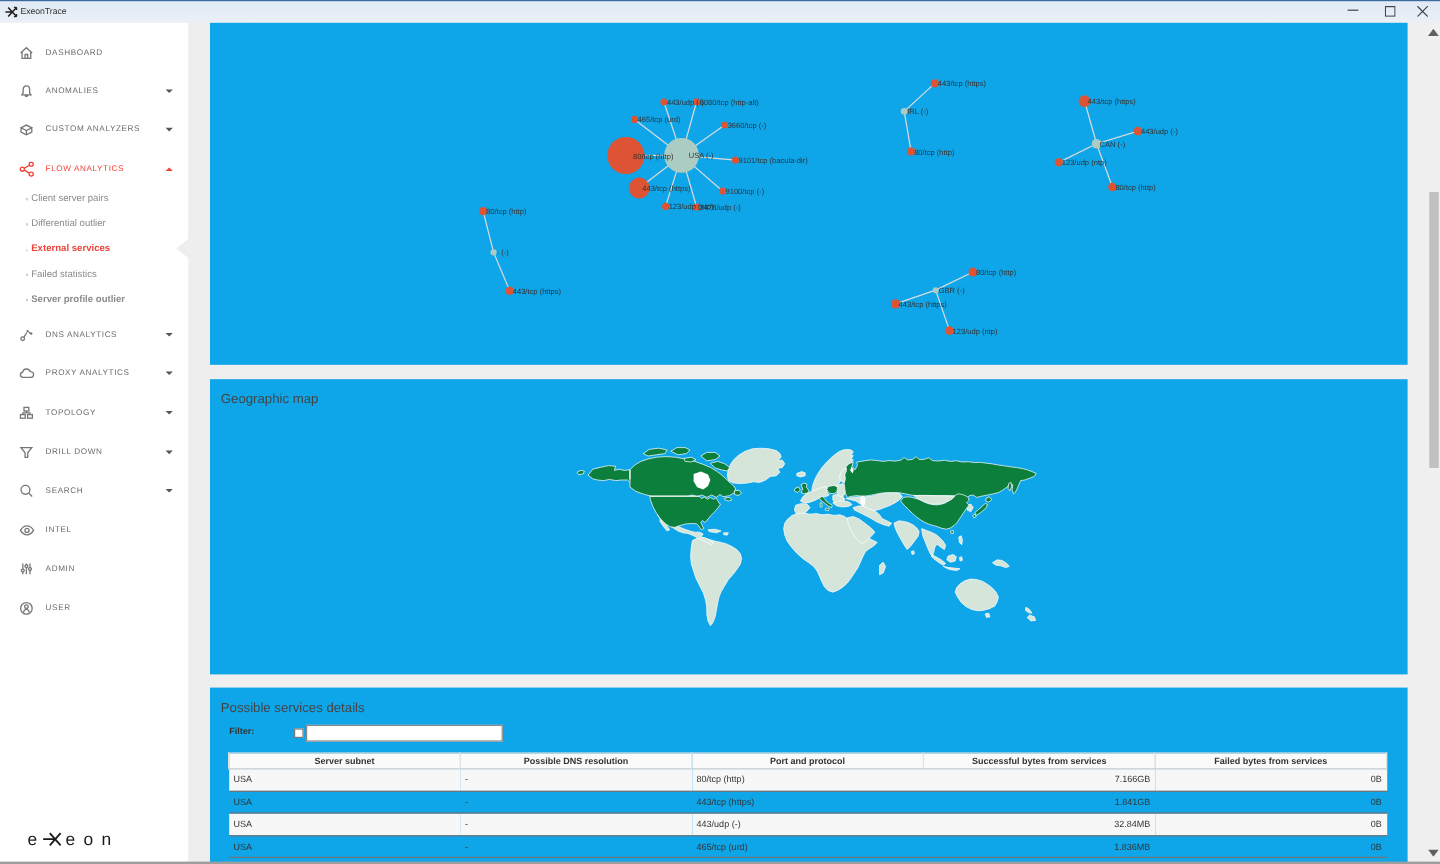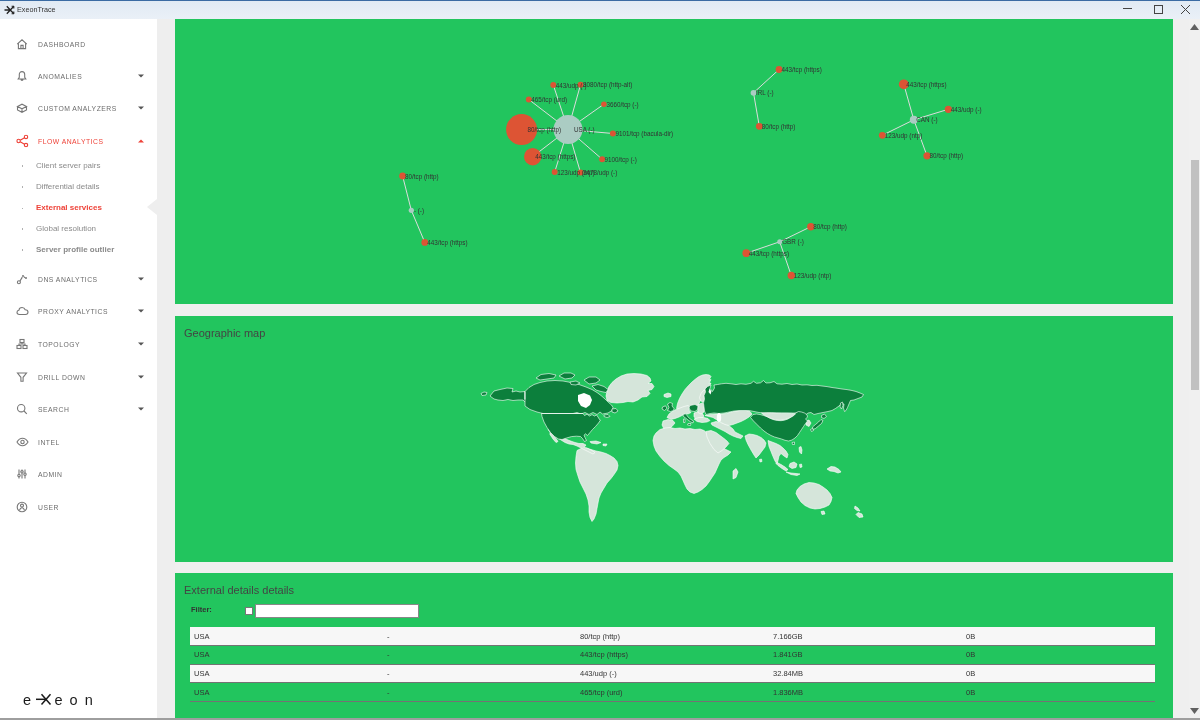--- a/index.html
+++ b/index.html
@@ -19,44 +19,44 @@
 .nav { position:absolute; left:0; width:157px; height:20px; }
 .nav .nicon { position:absolute; left:16px; top:50%; transform:translateY(-50%); }
 .nav .nlabel { position:absolute; left:38px; top:50%; transform:translateY(-50%);
   font-size:6.8px; letter-spacing:0.5px; color:#6b6b6b; white-space:nowrap; }
 .nav .arrow { position:absolute; right:13.5px; top:50%; transform:translateY(-50%);
   width:0; height:0; border-left:3px solid transparent; border-right:3px solid transparent; }
 .arrow.down { border-top:3.8px solid #555; }
 .arrow.up { border-bottom:3.8px solid #ee4238; }
 .sub { position:absolute; left:0; width:157px; height:16px; }
 .sub .dot { position:absolute; left:21.5px; bottom:6px; width:1px; height:1.5px; background:#b0b0b0; }
-.sub .slabel { position:absolute; left:36px; top:50%; transform:translateY(-50%);
+.sub .slabel { position:absolute; left:26px; top:50%; transform:translateY(-50%);
   font-size:8px; color:#8a8a8a; white-space:nowrap; }
 .red { color:#ee4238 !important; }
 #exlogo { position:absolute; left:22px; top:690px; width:120px; height:20px; }
 
-.card { position:absolute; background:#22c55e; }
+.card { position:absolute; background:#0ea5e9; }
 #card-graph { left:175px; top:19px; width:998px; height:285px; }
 #card-map   { left:175px; top:316px; width:998px; height:246px; }
 #card-det   { left:175px; top:573px; width:998px; height:147px; }
 .ctitle { position:absolute; left:9px; top:11px; font-size:11px; color:#444; }
 
 #sbtrack { position:absolute; left:1189px; top:19px; width:11px; height:701px; background:#f0f0f0; }
 #sbthumb { position:absolute; left:1190.5px; top:160px; width:8px; height:230px; background:#c1c1c1; }
 #bottomline { position:absolute; left:0px; top:718px; width:1200px; height:2px; background:#9e9e9e; }
 
 #filterlab { position:absolute; left:191px; top:605px; font-size:7.5px; font-weight:bold; color:#333; }
 #filtercb { position:absolute; left:245px; top:607px; width:8px; height:8px; background:#fff; border:1px solid #777; }
 #filterinput { position:absolute; left:255px; top:604px; width:164px; height:14px; background:#fff; border:1px solid #888; }
 table#dtable { position:absolute; left:190px; top:627px; width:965px; border-collapse:collapse; table-layout:fixed; }
 #dtable th { font-size:7.5px; font-weight:bold; color:#333; height:13px; background:#fafafa;
   border:1px solid #e0e0e0; border-bottom:1px solid #d5d5d5; text-align:center; }
 #dtable td { font-size:7.5px; color:#333; height:18.6px; border-bottom:1px solid #737373; padding:0 4px; }
 #dtable tr.odd td { background:#f7f7f7; }
-#dtable td.r { }
+#dtable td.r { text-align:right; }
 </style>
 </head>
 <body>
 
 <div id="titlebar">
   <svg class="tlogo" width="12" height="12" viewBox="0 0 12 12">
     <path d="M0.5 6 L6 6 M2.8 2.2 L9.8 9.8 M9.8 2.2 L2.8 9.8" stroke="#222" stroke-width="1.3" fill="none"></path>
     <path d="M9.8 2.2 L7.6 2.2 M9.8 2.2 L9.8 4.4 M9.8 9.8 L7.6 9.8 M9.8 9.8 L9.8 7.6" stroke="#222" stroke-width="1.1" fill="none"></path>
   </svg>
   <span class="ttext">ExeonTrace</span>
@@ -102,29 +102,29 @@
   </svg>
   <span class="nlabel red">FLOW ANALYTICS</span>
   <span class="arrow up"></span>
 </div>
 <div class="sub" style="top:156.5px;">
     <span class="dot"></span>
     <span class="slabel">Client server pairs</span>
   </div>
 <div class="sub" style="top:177.5px;">
     <span class="dot"></span>
-    <span class="slabel">Differential details</span>
+    <span class="slabel">Differential outlier</span>
   </div>
 <div class="sub" style="top:199px;font-weight:bold;">
     <span class="dot"></span>
     <span class="slabel red">External services</span>
   </div>
 <div class="sub" style="top:219.5px;">
     <span class="dot"></span>
-    <span class="slabel">Global resolution</span>
+    <span class="slabel">Failed statistics</span>
   </div>
 <div class="sub" style="top:240.5px;font-weight:bold;">
     <span class="dot"></span>
     <span class="slabel">Server profile outlier</span>
   </div>
 <div class="nav" style="top:268.5px;">
   <svg class="nicon" width="12" height="12" viewBox="0 0 12 12" fill="none" stroke="#777" stroke-width="1.1">
     <circle cx="2.9" cy="9.3" r="1.5"></circle>
     <path d="M3.9 8.1 L6.3 4.1"></path>
     <circle cx="7" cy="2.9" r="1" fill="#777" stroke="none"></circle>
@@ -353,21 +353,21 @@
         <path id="japan3" d="M810.5 429.5 L812.5 428.5 L813.5 430.5 L811.5 431.5 Z"></path>
 <path id="mongolia" fill="#d5e5da" d="M761.5 413 L766.5 412.8 L771.5 412.8 L776.5 413 L781.5 413.2 L786.5 413.2 L791.5 413.4 L795.5 413.8 L793.5 415.8 L790.5 417.5 L787 418.9 L783.5 419.9 L780 420.3 L776.5 420 L773 419.2 L769.5 417.9 L766 416.2 L763 414.4 Z"></path>
 </g>
 <path d="M578 395 L584 393 L590 395.5 L592 400 L590 405 L586 408 L581 406 L578 401 Z" fill="#ffffff" stroke="none"></path>
 <path d="M709.5 388.5 L711.5 391.5 L710.5 394.5 L708.5 392 Z" fill="#ffffff" stroke="none"></path>
 <ellipse cx="719" cy="417.5" rx="2.2" ry="4.5" fill="#ffffff" stroke="none"></ellipse>
 <path d="M525 391.5 L525 399.5 M541.5 413.5 L583 413.5" stroke="#eaf5ee" stroke-width="0.9" fill="none"></path>
 </svg>
 </div>
 <div class="card" id="card-det">
-    <div class="ctitle">External details details</div>
+    <div class="ctitle">Possible services details</div>
   </div>
 
 <div id="sbtrack"></div>
 <div id="sbthumb"></div>
 <svg style="position:absolute;left:1190px;top:24px;" width="9" height="6">
     <path d="M4.5 0 L9 6 L0 6 Z" fill="#606060"></path>
   </svg>
 <svg style="position:absolute;left:1190px;top:708px;" width="9" height="6">
     <path d="M4.5 6 L9 0 L0 0 Z" fill="#606060"></path>
   </svg>
@@ -378,20 +378,27 @@
 
 <table id="dtable">
   <colgroup>
       <col style="width:193px">
       <col style="width:193px">
       <col style="width:193px">
       <col style="width:193px">
       <col style="width:193px">
     </colgroup>
   <tbody>
+      <tr>
+        <th>Server subnet</th>
+        <th>Possible DNS resolution</th>
+        <th>Port and protocol</th>
+        <th>Successful bytes from services</th>
+        <th>Failed bytes from services</th>
+      </tr>
   <tr class="odd">
         <td>USA</td>
         <td>-</td>
         <td>80/tcp (http)</td>
         <td class="r">7.166GB</td>
         <td class="r">0B</td>
       </tr>
   <tr>
         <td>USA</td>
         <td>-</td>

